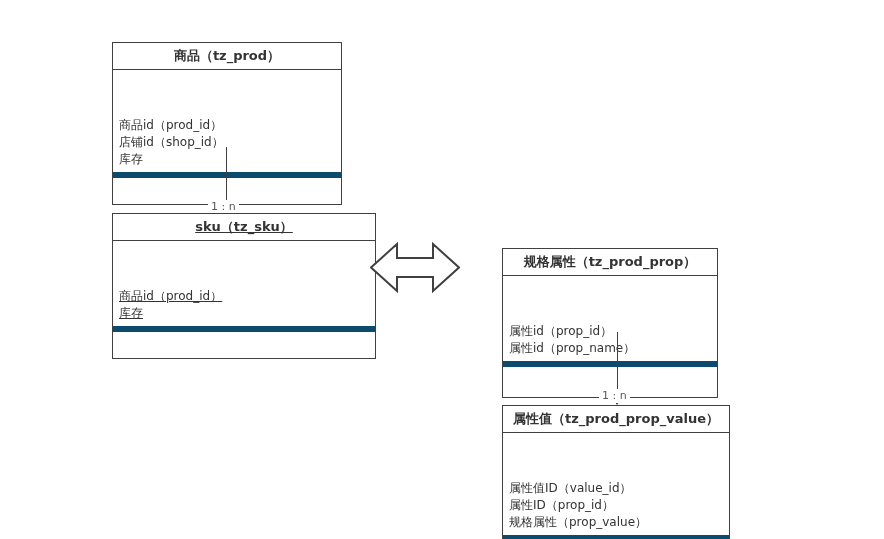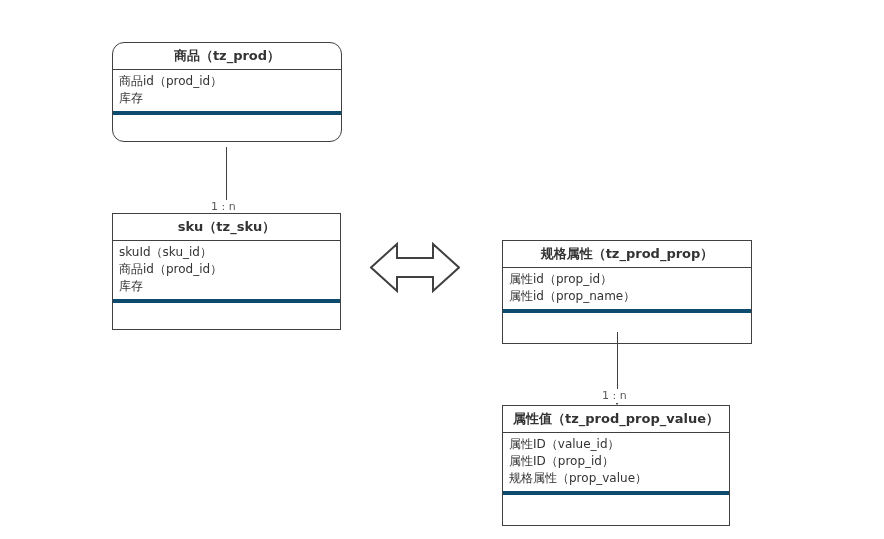--- a/index.html
+++ b/index.html
@@ -13,28 +13,28 @@
 
   
   .table { position: absolute; background: #ffffff; border: 1px solid #404040; }
   .t-header {
     border-bottom: 1px solid #404040;
     text-align: center; font-weight: bold;
     font-size: 13px; line-height: 16px;
     padding: 5px 4px;
     white-space: nowrap;
   }
-  .t-rows { border-bottom: 4px solid #0c4a6e; padding: 3px 6px 4px 6px; }
+  .t-rows { border-bottom: 6px solid #0c4a6e; padding: 3px 6px 4px 6px; margin-top: 44px; }
   .t-row { font-size: 12px; line-height: 17px; white-space: nowrap; }
   .t-empty { height: 26px; }
   .t-empty.tall { height: 30px; }
 
-  .tbl-prod            { left: 112px; top: 42px;  width: 230px; border-radius: 12px; }
-  .tbl-sku             { left: 112px; top: 213px; width: 229px; }
-  .tbl-prod-prop       { left: 502px; top: 240px; width: 250px; }
+  .tbl-prod            { left: 112px; top: 42px;  width: 230px; }
+  .tbl-sku             { left: 112px; top: 213px; width: 264px; text-decoration: underline; }
+  .tbl-prod-prop       { left: 502px; top: 248px; width: 216px; }
   .tbl-prod-prop-value { left: 502px; top: 405px; width: 228px; }
 
   
   .v-line { position: absolute; width: 0; border-left: 1px solid #404040; }
   .line-1 { left: 226px; top: 147px; height: 59px; }
   .line-2 { left: 617px; top: 332px; height: 66px; }
   .arrowhead-down {
     position: absolute; width: 0; height: 0;
     border-left: 5px solid transparent;
     border-right: 5px solid transparent;
@@ -56,33 +56,33 @@
 </style>
 </head>
 <body>
 
 <div class="canvas">
 
   <div class="table tbl-prod">
     <div class="t-header">商品（tz_prod）</div>
     <div class="t-rows">
       <div class="t-row">商品id（prod_id）</div>
+      <div class="t-row">店铺id（shop_id）</div>
       <div class="t-row">库存</div>
     </div>
     <div class="t-empty"></div>
   </div>
 
   <div class="v-line line-1"></div>
   <div class="arrowhead-down head-1"></div>
   <div class="conn-label label-1">1 : n</div>
 
   <div class="table tbl-sku">
     <div class="t-header">sku（tz_sku）</div>
     <div class="t-rows">
-      <div class="t-row">skuId（sku_id）</div>
       <div class="t-row">商品id（prod_id）</div>
       <div class="t-row">库存</div>
     </div>
     <div class="t-empty"></div>
   </div>
 
   <svg class="double-arrow" viewBox="0 0 90 57">
     <polygon points="1,28.5 27,5 27,19 63,19 63,5 89,28.5 63,52 63,38 27,38 27,52" fill="#ffffff" stroke="#404040" stroke-width="2" stroke-linejoin="miter"></polygon>
   </svg>
 
@@ -95,20 +95,20 @@
     <div class="t-empty tall"></div>
   </div>
 
   <div class="v-line line-2"></div>
   <div class="arrowhead-down head-2"></div>
   <div class="conn-label label-2">1 : n</div>
 
   <div class="table tbl-prod-prop-value">
     <div class="t-header">属性值（tz_prod_prop_value）</div>
     <div class="t-rows">
-      <div class="t-row">属性ID（value_id）</div>
+      <div class="t-row">属性值ID（value_id）</div>
       <div class="t-row">属性ID（prop_id）</div>
       <div class="t-row">规格属性（prop_value）</div>
     </div>
     <div class="t-empty tall"></div>
   </div>
 
 </div>
 
 </body></html>

